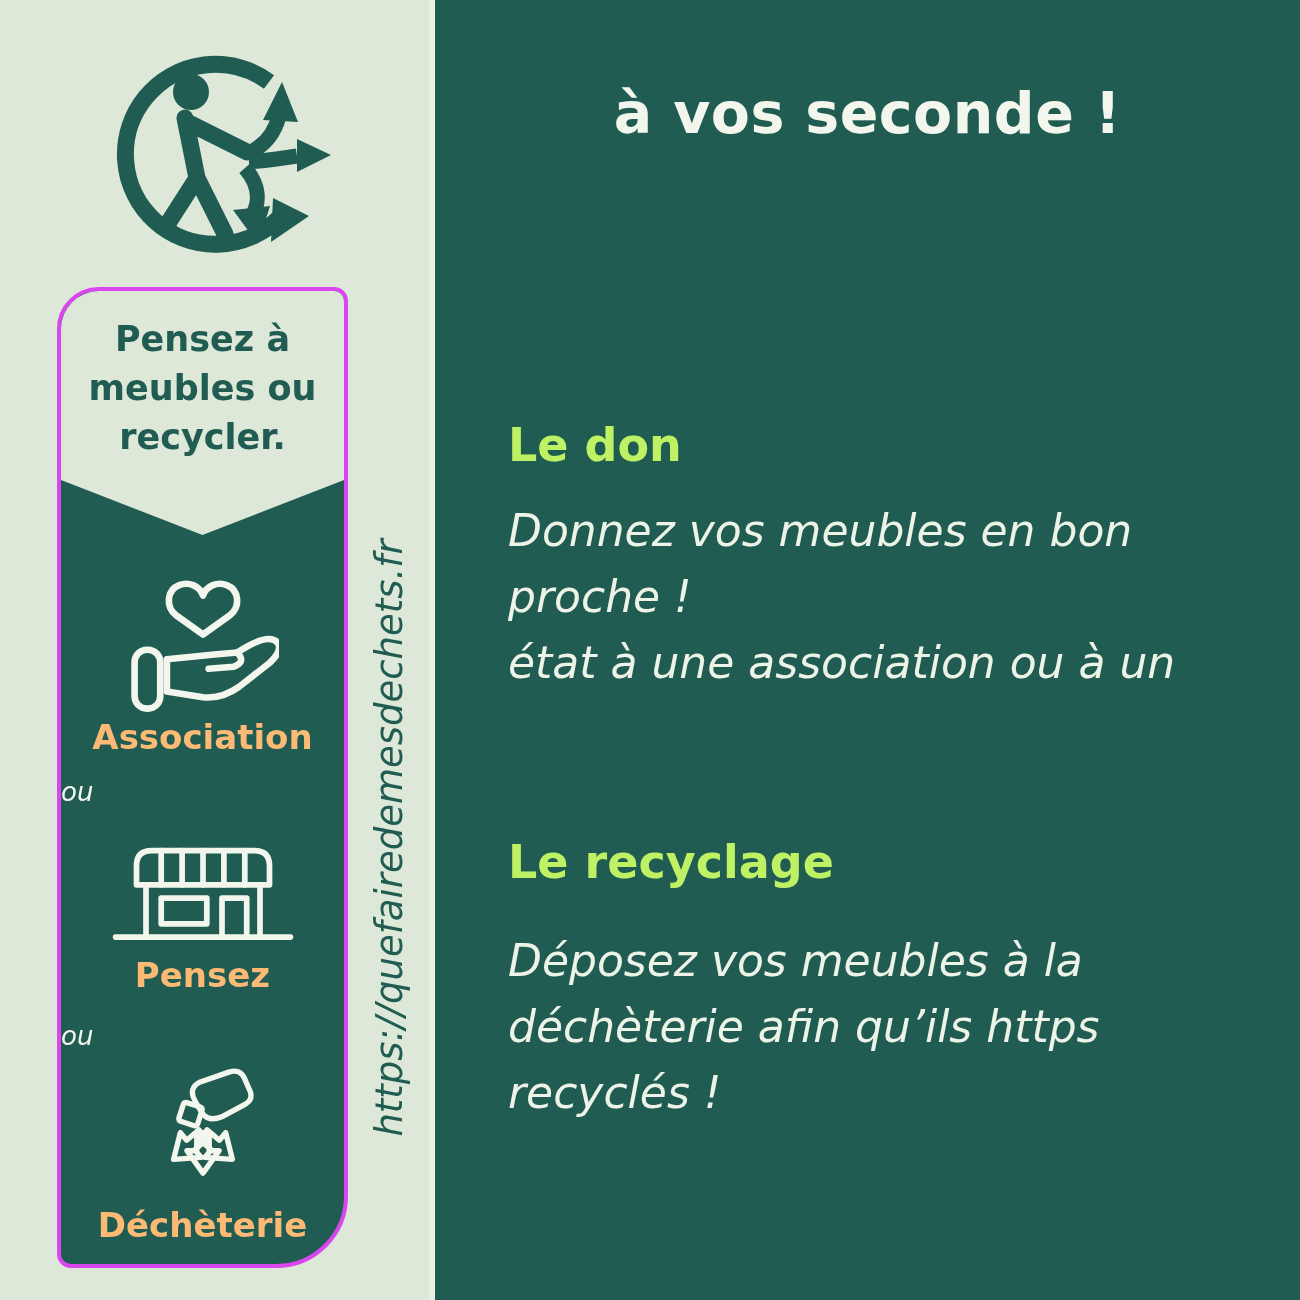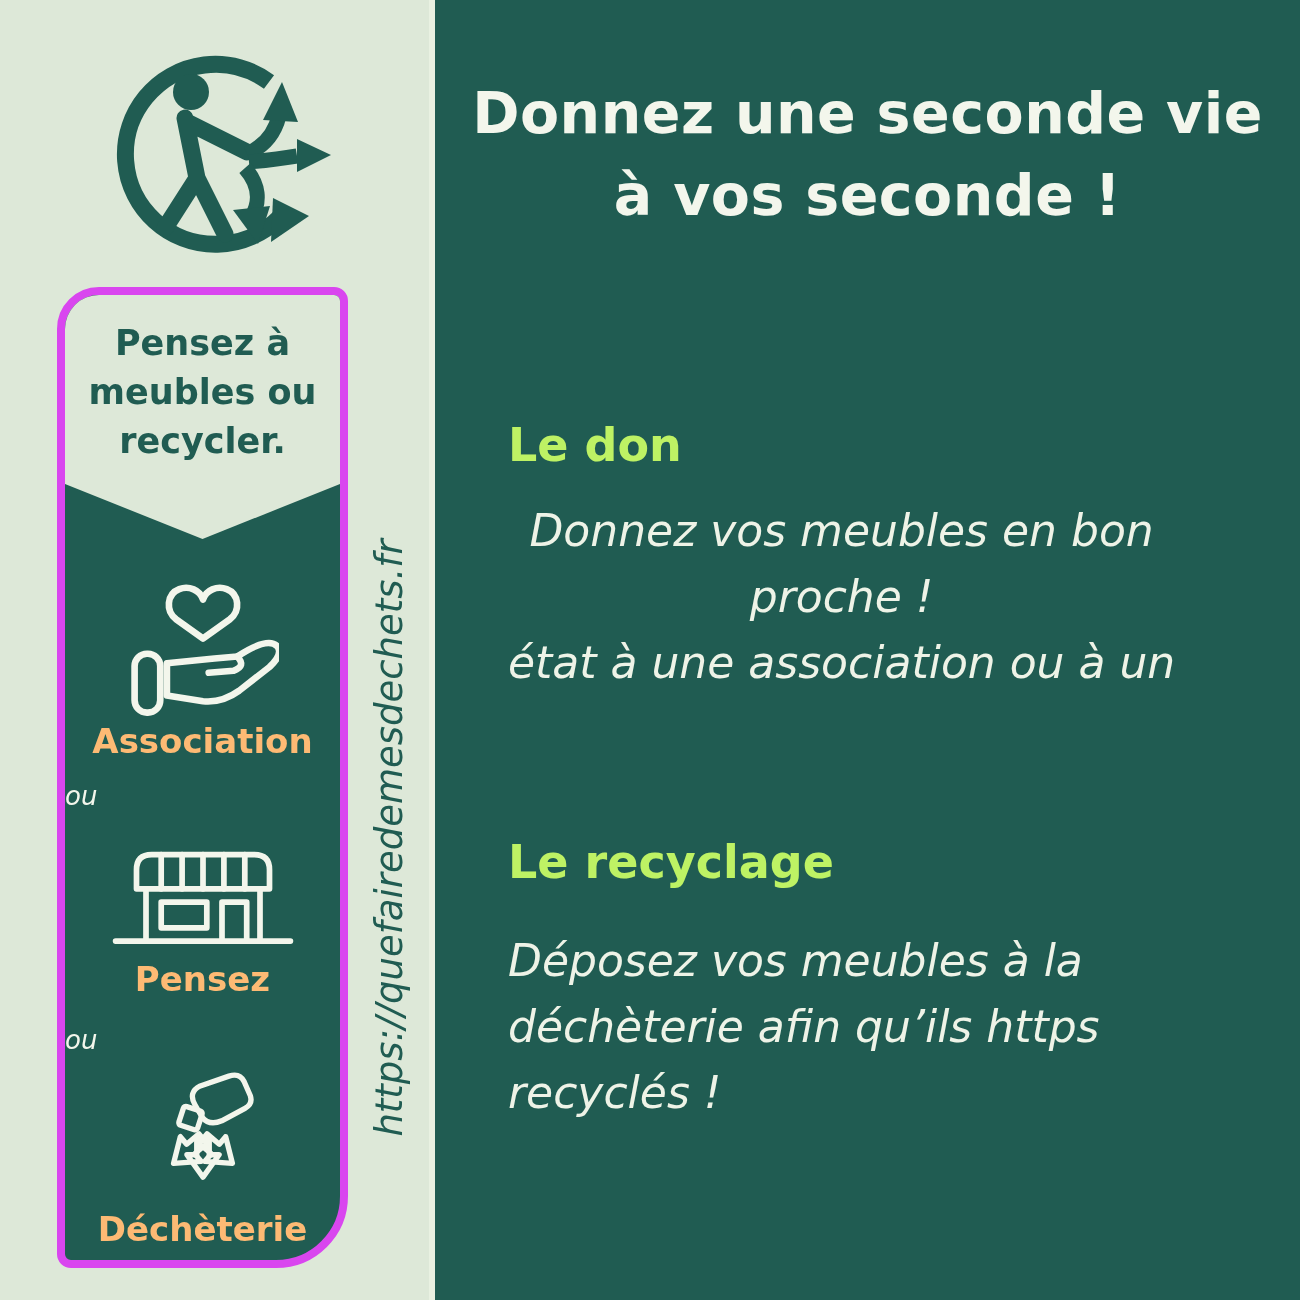--- a/index.html
+++ b/index.html
@@ -23,28 +23,28 @@
   }
   .section-heading{
     position:absolute;left:73px;color:#bef264;font-weight:bold;font-size:46px;
   }
   .heading-1{top:418px;}
   .heading-2{top:835px;}
   .section-body{
     position:absolute;left:73px;color:#eef3e7;font-style:italic;
     font-size:44px;line-height:66px;
   }
-  .body-1{top:498px;text-align:center;}
+  .body-1{top:498px;}
   .body-2{top:928px;}
 
   .triman{position:absolute;left:95px;top:50px;width:240px;height:212px;}
 
   .banner{
     position:absolute;left:57px;top:287px;width:291px;height:981px;
-    box-sizing:border-box;border:8px solid #d946ef;
+    box-sizing:border-box;border:4px solid #d946ef;
     border-radius:42px 14px 72px 14px;
     background:#205c52;overflow:hidden;
   }
   .banner-light{
     position:absolute;top:0;left:0;width:100%;height:248px;
     background:#dde8d8;
     clip-path:polygon(0 0,100% 0,100% 189px,50% 244px,0 189px);
   }
   .banner-header{
     position:absolute;top:24px;left:0;width:100%;text-align:center;
@@ -79,21 +79,20 @@
   svg .stroke{fill:none;stroke:#f3f6ec;stroke-width:7;stroke-linecap:round;stroke-linejoin:round;}
   svg .stroke-thin{fill:none;stroke:#f3f6ec;stroke-width:6;stroke-linecap:round;stroke-linejoin:round;}
 </style>
 </head>
 <body>
 
 <div class="stage">
 
   <div class="right-panel">
     <div class="poster-title">
-      <div>Donnez une seconde vie</div>
       <div>à vos seconde !</div>
     </div>
 
     <div class="section-heading heading-1">Le don</div>
     <div class="section-body body-1">
       <div>Donnez vos meubles en bon</div>
       <div>proche !</div>
       <div>état à une association ou à un</div>
     </div>
 

